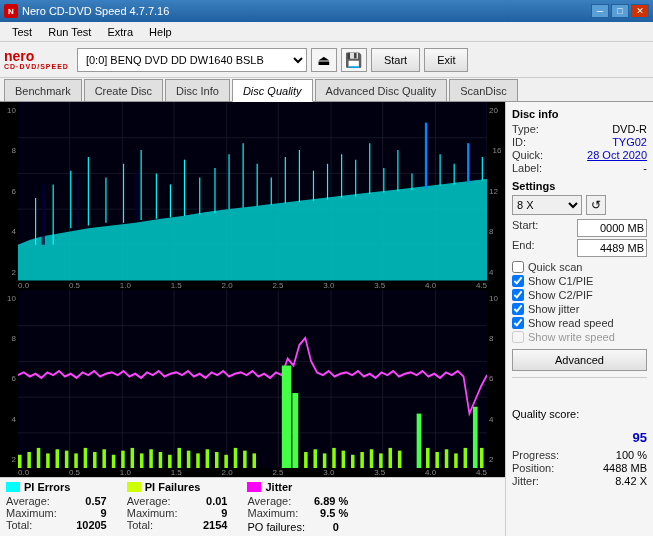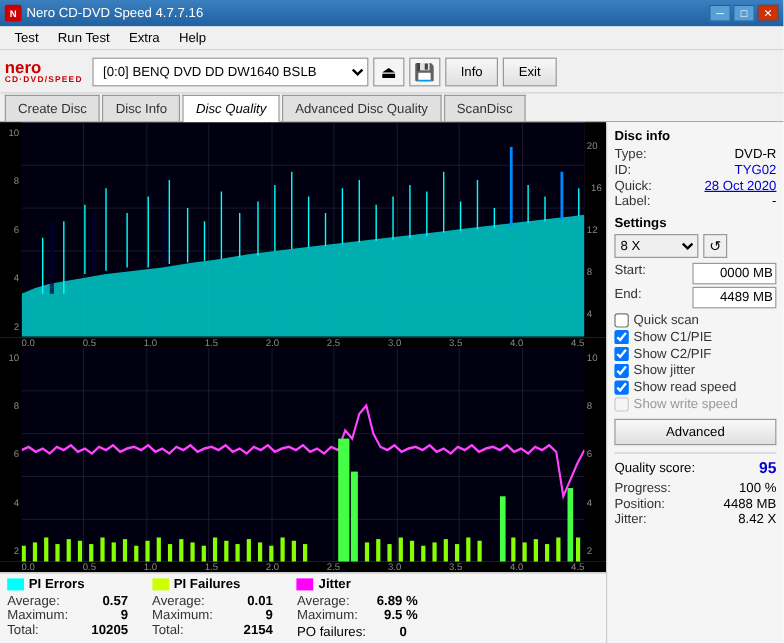--- a/index.html
+++ b/index.html
@@ -53,21 +53,21 @@
     
     .checkbox-row { display: flex; align-items: center; gap: 4px; margin-bottom: 2px; }
     .checkbox-row input[type=checkbox] { width: 12px; height: 12px; }
     .checkbox-label { font-size: 11px; color: #333; }
     .checkbox-label.disabled { color: #999; }
     
     .advanced-btn { width: 100%; height: 22px; background: linear-gradient(to bottom, #f8f8f8, #e0e0e0); border: 1px solid #999; cursor: pointer; font-size: 11px; margin-top: 4px; }
     
     .quality-row { display: flex; justify-content: space-between; align-items: center; margin-top: 6px; border-top: 1px solid #ccc; padding-top: 4px; }
     .quality-label { font-size: 11px; }
-    .quality-value { font-size: 13px; font-weight: bold; color: #0000cc; }
+    .quality-value { font-size: 13px; font-weight: bold; color: #0000cc; margin-top: 48px; }
     
     .progress-section { margin-top: 4px; }
     
     
     .legend-area { background: #f5f5f5; border-top: 1px solid #ccc; padding: 3px 6px; display: flex; gap: 20px; }
     .legend-group { display: flex; flex-direction: column; }
     .legend-title-row { display: flex; align-items: center; gap: 4px; margin-bottom: 2px; }
     .legend-color { width: 14px; height: 10px; }
     .legend-title { font-size: 11px; font-weight: bold; }
     .legend-stat { display: flex; justify-content: space-between; gap: 10px; font-size: 11px; }
@@ -101,25 +101,26 @@
 <div class="toolbar">
   <div class="nero-logo">
     <div class="nero-text">nero</div>
     <div class="nero-sub">CD·DVD/SPEED</div>
   </div>
   <select class="device-select">
     <option>[0:0]  BENQ DVD DD DW1640 BSLB</option>
   </select>
   <div class="toolbar-icon-btn">⏏</div>
   <div class="toolbar-icon-btn">💾</div>
-  <button class="start-btn">Info</button>
+  <button class="start-btn">Start</button>
   <button class="exit-btn">Exit</button>
 </div>
 
 <div class="tabs">
+  <div class="tab">Benchmark</div>
   <div class="tab">Create Disc</div>
   <div class="tab">Disc Info</div>
   <div class="tab active">Disc Quality</div>
   <div class="tab">Advanced Disc Quality</div>
   <div class="tab">ScanDisc</div>
 </div>
 
 <div class="main">
 
   <div style="display:flex; flex-direction:column; flex:1; min-width:0;">
@@ -186,21 +187,21 @@
           <line x1="372" y1="60" x2="372" y2="45" stroke="#00ffff" stroke-width="1"></line>
           <line x1="384" y1="59" x2="384" y2="30" stroke="#0088ff" stroke-width="2"></line>
           <line x1="396" y1="57" x2="396" y2="40" stroke="#00ffff" stroke-width="1"></line>
 
           <rect x="20" y="60" width="3" height="44" fill="#000033" opacity="0.7"></rect>
           <rect x="50" y="55" width="3" height="37" fill="#000033" opacity="0.7"></rect>
           <rect x="100" y="50" width="3" height="36" fill="#000033" opacity="0.7"></rect>
         </svg>
       </div>
 
-      <div style="width:18px; display:flex; flex-direction:column; justify-content:space-between; padding:15px 0; background:#000;">
+      <div style="width:18px; display:flex; flex-direction:column; justify-content:space-between; padding:4px 0; background:#000;">
         <span style="font-size:8px;color:#888;text-align:left;padding-left:2px;">20</span>
         <span style="font-size:8px;color:#888;text-align:center;padding-left:2px;">16</span>
         <span style="font-size:8px;color:#888;text-align:left;padding-left:2px;">12</span>
         <span style="font-size:8px;color:#888;text-align:left;padding-left:2px;">8</span>
         <span style="font-size:8px;color:#888;text-align:left;padding-left:2px;">4</span>
       </div>
     </div>
 
     <div style="display:flex; background:#000; padding: 0 18px;">
       <div style="flex:1; display:flex; justify-content:space-between;">

